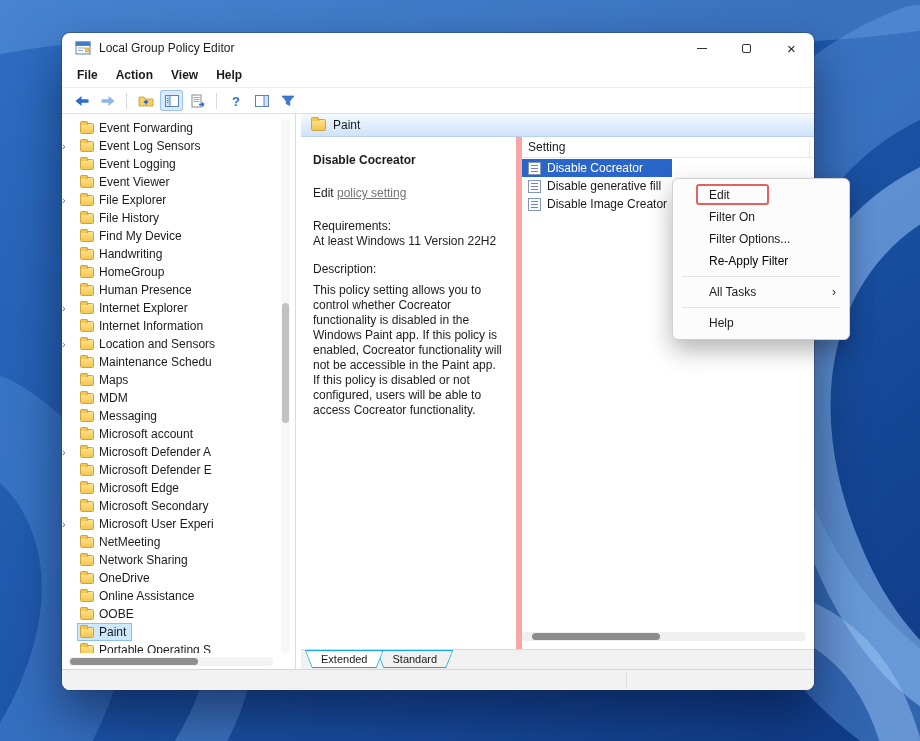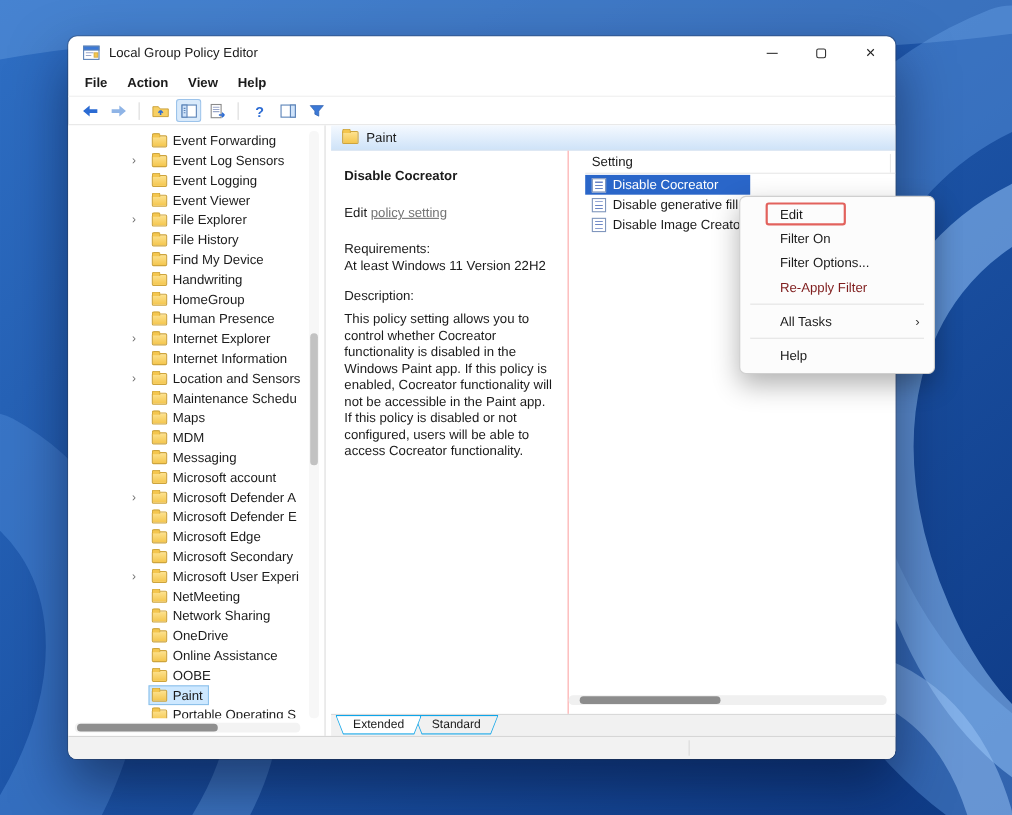--- a/index.html
+++ b/index.html
@@ -25,21 +25,21 @@
   .toolbar { height:26px; display:flex; align-items:center; gap:3px; padding-left:8px; border-bottom:1px solid #e0e0e0; }
   .tb-btn { width:23px; height:21px; display:flex; align-items:center; justify-content:center; border-radius:3px; }
   .tb-btn svg { width:16px; height:16px; }
   .tb-btn.active { background:#d9eafb; box-shadow:0 0 0 1px #9cc3ea inset; }
   .tb-sep { width:1px; height:16px; background:#dadada; margin:0 4px; }
 
   .main { position:absolute; left:0; top:81px; right:0; bottom:21px; background:#fff; }
 
   .tree-pane { position:absolute; left:0; top:0; bottom:0; width:234px; border-right:1px solid #dcdcdc; }
   .tree-scroll { position:absolute; left:0; top:5px; right:17px; bottom:16px; overflow:hidden; }
-  .tree-row { height:18px; display:flex; align-items:center; padding-left:58px; white-space:nowrap; font-size:12px; color:#1b1b1b; }
+  .tree-row { height:18px; display:flex; align-items:center; white-space:nowrap; font-size:12px; color:#1b1b1b; }
   .chev { width:15px; font-size:11px; color:#6f6f6f; flex:none; }
   .row-content { display:flex; align-items:center; gap:5px; padding:1px 5px 1px 2px; border:1px solid transparent; }
   .tree-row.selected .row-content { background:#cde8ff; border-color:#8ec1ea; }
 
   .folder-icon { width:14px; height:11px; background:linear-gradient(#fde28f,#f4c64e); border:1px solid #cda43d;
     border-radius:1.5px; position:relative; flex:none; }
   .folder-icon::before { content:""; position:absolute; left:-1px; top:-3px; width:6px; height:3px;
     background:#f4c64e; border:1px solid #cda43d; border-bottom:none; border-radius:2px 2px 0 0; }
 
   .vscroll { position:absolute; right:5px; top:5px; bottom:16px; width:9px; background:#f7f7f7; border-radius:4px; }
@@ -56,21 +56,21 @@
 
   .desc-pane { position:absolute; left:0; top:0; bottom:0; width:215px; padding:8px 14px 8px 12px;
     font-size:12px; line-height:15px; color:#1b1b1b; overflow:hidden; }
   .policy-title { font-weight:bold; margin-top:8px; }
   .edit-line { margin-top:18px; }
   .policy-link { color:#737373; text-decoration:underline; }
   .req-label { margin-top:18px; }
   .desc-label { margin-top:13px; }
   .desc-text { margin-top:6px; }
 
-  .settings-pane { position:absolute; left:215px; top:0; right:0; bottom:0; border-left:1px solid #fca5a5;padding-left:15px; }
+  .settings-pane { position:absolute; left:215px; top:0; right:0; bottom:0; border-left:6px solid #fca5a5; }
   .col-header { height:21px; display:flex; align-items:flex-end; padding:0 0 3px 6px; font-size:12px;
     color:#1b1b1b; border-bottom:1px solid #e8e8e8; position:relative; }
   .col-header::after { content:""; position:absolute; right:4px; top:3px; bottom:0; width:1px; background:#e8e8e8; }
   .settings-rows { padding-top:1px; }
   .settings-row { height:18px; display:flex; align-items:center; gap:6px; padding-left:6px; font-size:12px; color:#1b1b1b; }
   .settings-row.selected { background:#2a66c9; color:#fff; width:150px; }
   .policy-icon { width:13px; height:13px; flex:none; background:#fff; border:1px solid #8096bd; position:relative; }
   .policy-icon::before { content:""; position:absolute; inset:2px;
     background:repeating-linear-gradient(to bottom,#6b85c4 0 1px,transparent 1px 3px); }
   .settings-hscroll { position:absolute; left:0; right:8px; bottom:8px; height:9px; background:#f0f0f0; border-radius:4px; }
@@ -85,21 +85,21 @@
     font-size:11px; padding:0 15px; color:#1b1b1b; }
   .tab.active { z-index:2; }
   .tab.active .tab-inner { background:#fff; }
 
   .status-bar { position:absolute; left:0; right:0; bottom:0; height:21px; background:#f2f2f2; border-top:1px solid #d6d6d6; }
   .status-divider { position:absolute; left:564px; top:3px; bottom:3px; width:1px; background:#dadada; }
 
   .context-menu { position:absolute; left:672px; top:178px; width:178px; background:#fcfcfc;
     border:1px solid #cfcfcf; border-radius:6px; box-shadow:0 10px 24px rgba(0,0,0,.3); padding:5px 0; z-index:50; }
   .cm-item { height:22px; display:flex; align-items:center; padding-left:36px; font-size:12px; color:#1b1b1b; position:relative; }
-  .cm-item.disabled { color:#7f1d1d; }
+  .cm-item.disabled { color:#000000; }
   .cm-sep { height:1px; background:#e3e3e3; margin:4px 9px; }
   .cm-arrow { position:absolute; right:13px; font-size:12px; color:#333; }
   .red-highlight { position:absolute; left:23px; top:0; width:73px; height:21px;
     border:2px solid #e2625d; border-radius:3px; pointer-events:none; }
 </style>
 </head>
 <body>
 
 <div class="desktop">
 

